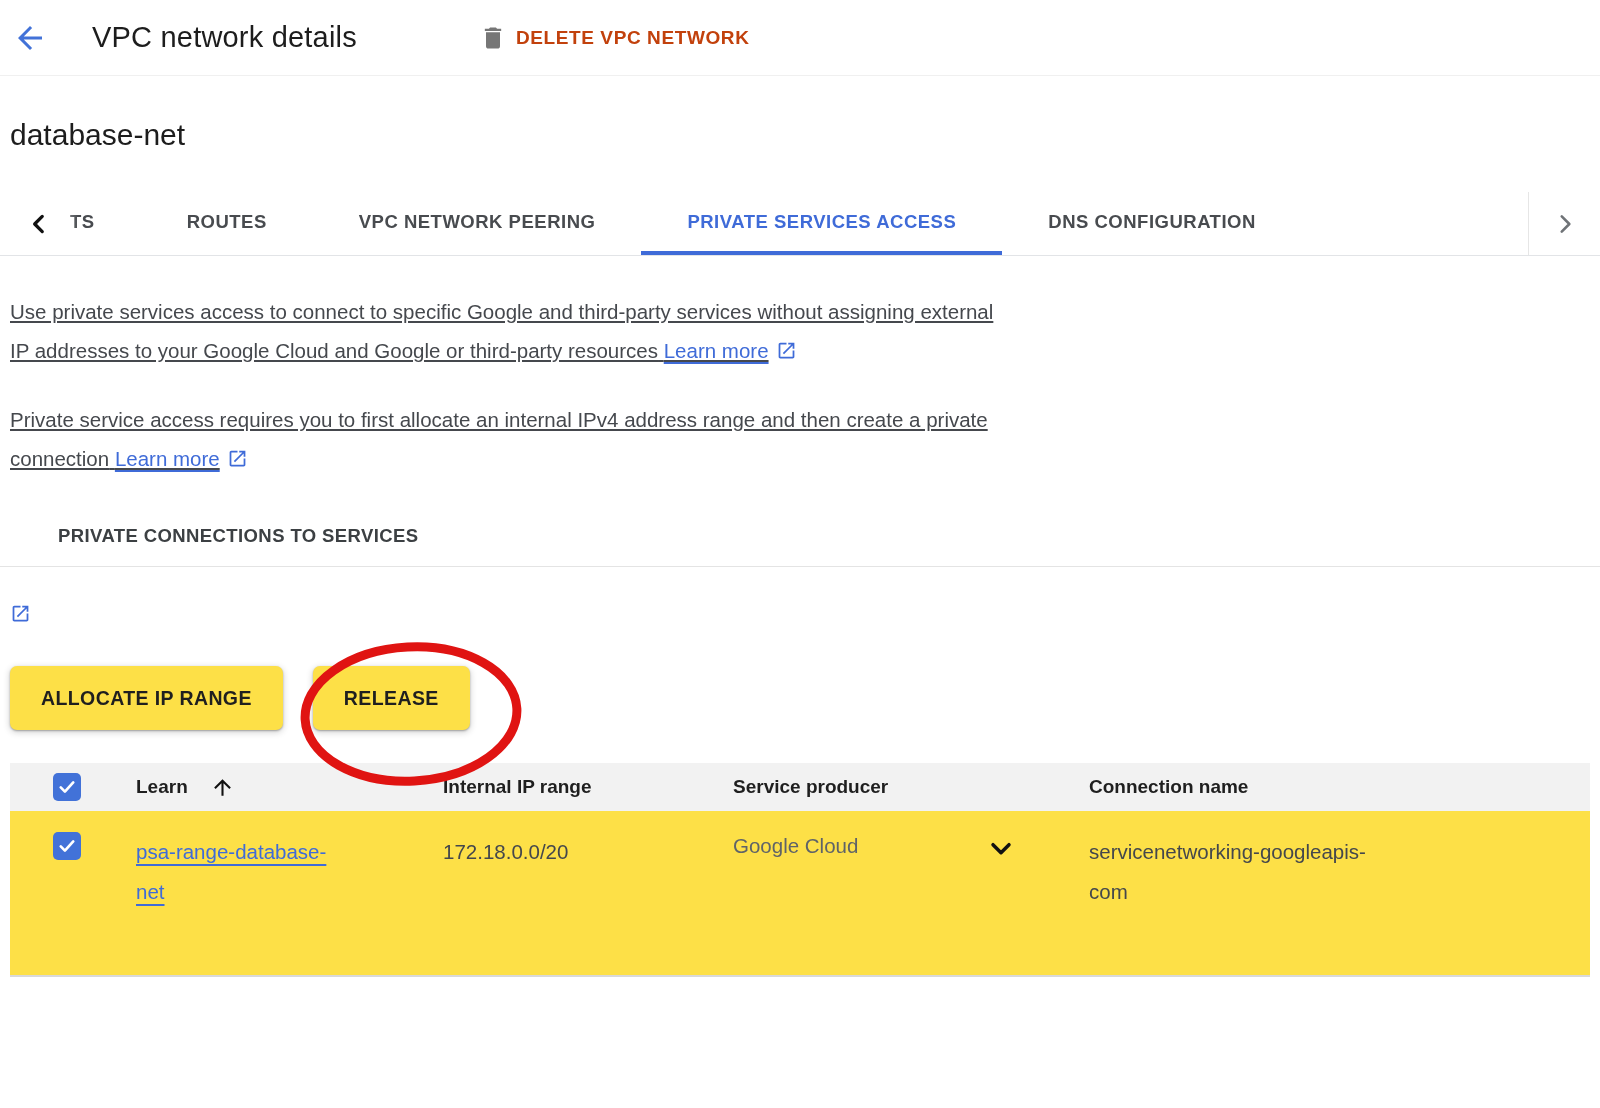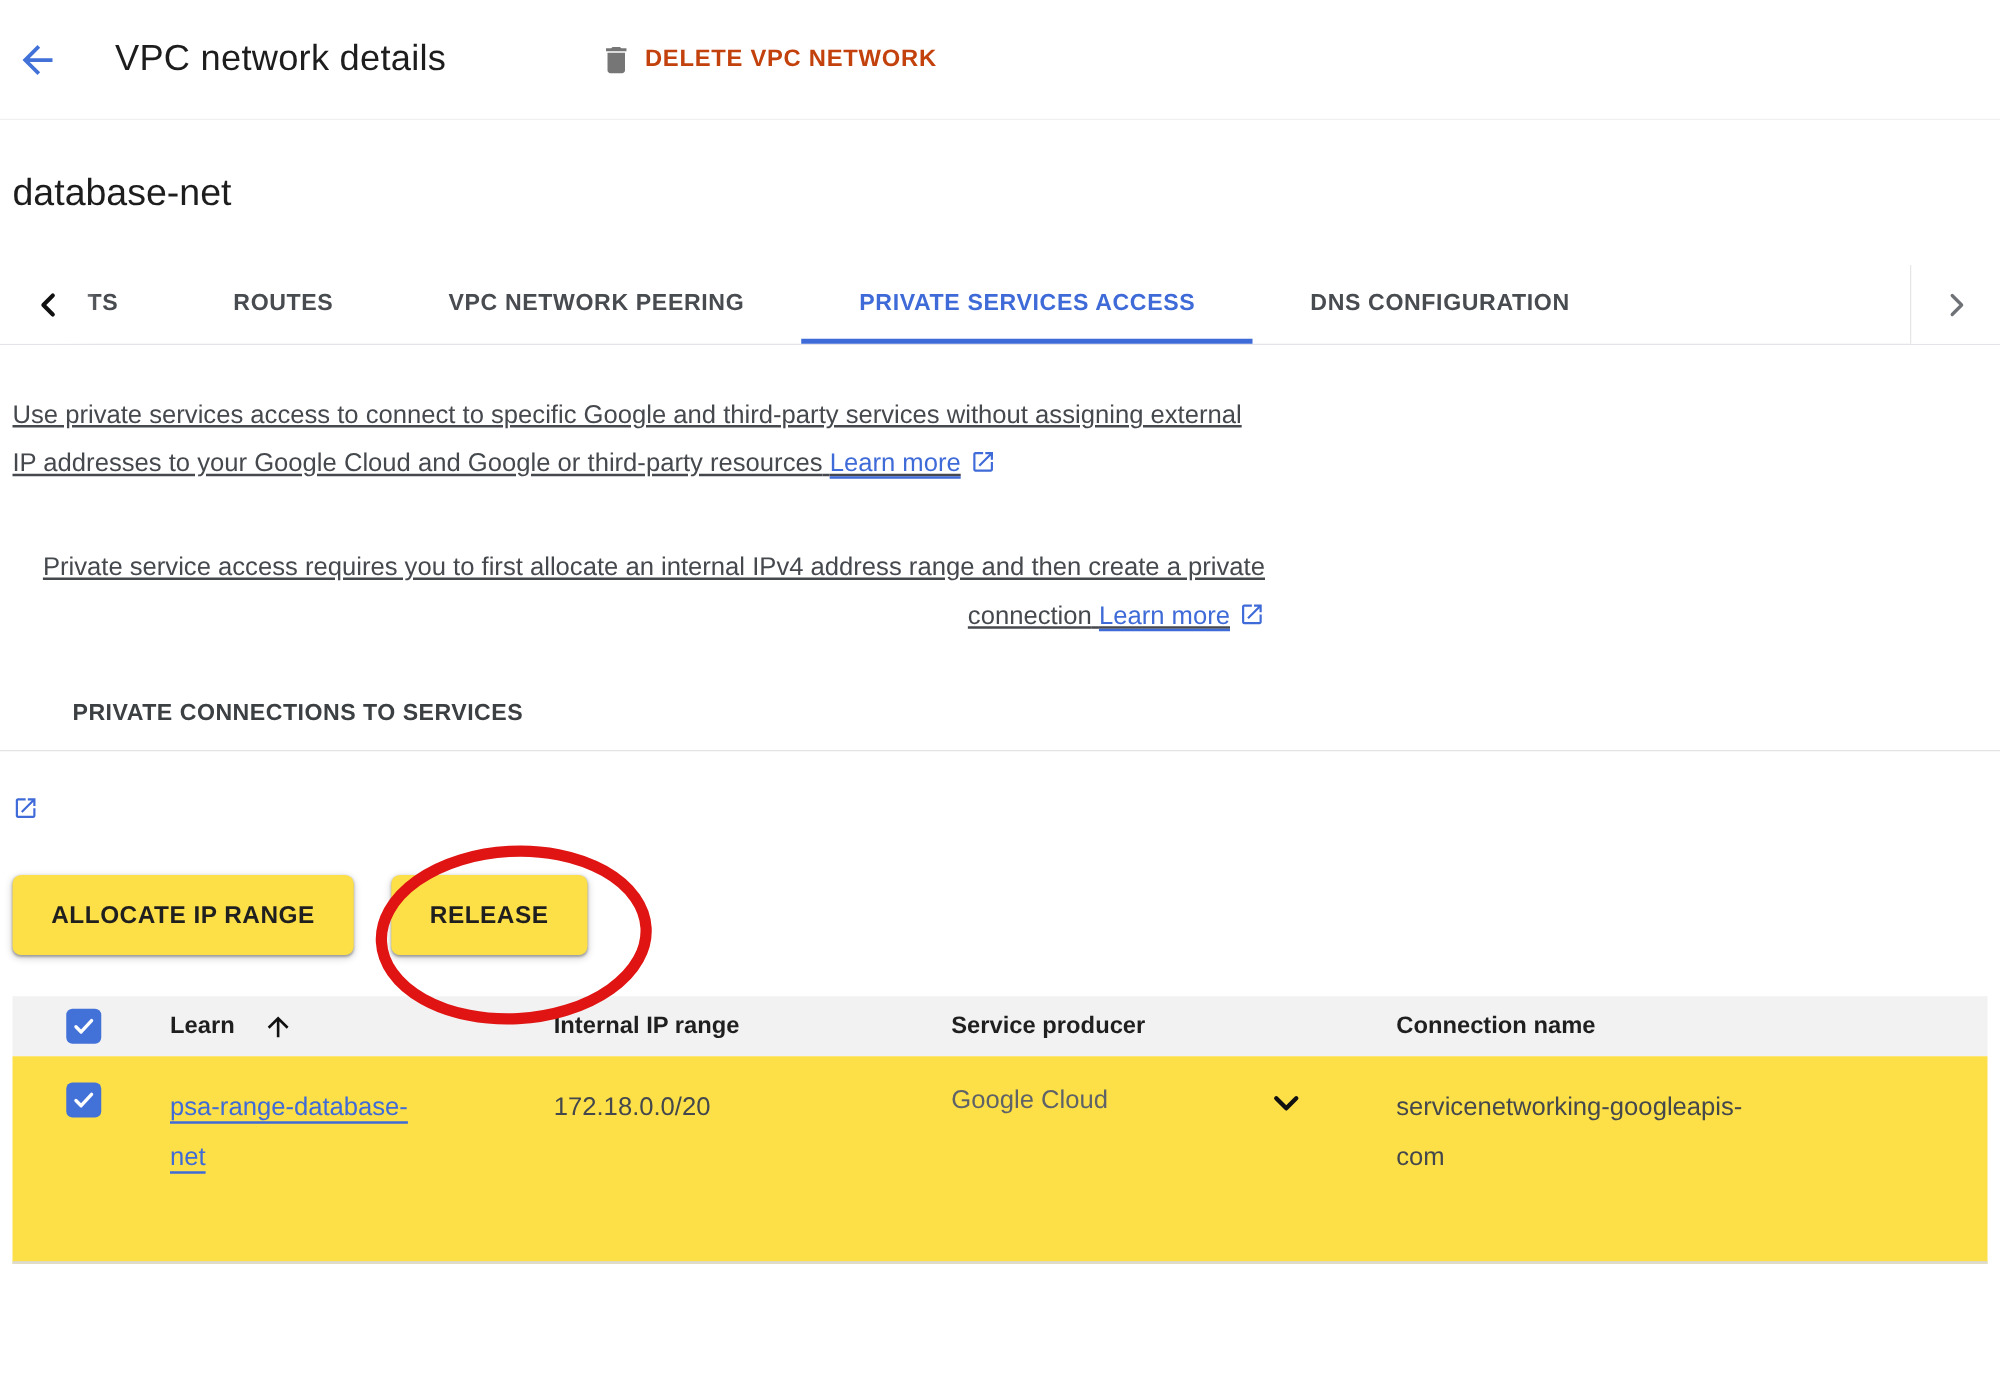--- a/index.html
+++ b/index.html
@@ -1,21 +1,21 @@
 <!DOCTYPE html>
 <html><head>
 <meta charset="utf-8">
 <style>
   * { margin:0; padding:0; box-sizing:border-box; }
   html,body { width:1600px; height:1108px; background:#ffffff;
     font-family:"Liberation Sans","DejaVu Sans",sans-serif; color:#202124; }
   body { position:relative; overflow:hidden; }
 
   
-  .topbar { display:flex; align-items:center; height:96px; padding-left:10px;
+  .topbar { display:flex; align-items:center; height:76px; padding-left:10px;
     border-bottom:1px solid #f0f0f0; }
   .back-btn { width:40px; height:40px; border:none; background:transparent; cursor:pointer;
     display:flex; align-items:center; justify-content:center; }
   .topbar-title { font-size:29px; font-weight:400; color:#1d1d1d; margin-left:42px; letter-spacing:.2px; }
   .delete-btn { display:flex; align-items:center; gap:9px; margin-left:122px; border:none;
     background:transparent; cursor:pointer; color:#c2410c; font-size:19px; font-weight:bold;
     letter-spacing:.6px; }
 
   
   .page-title { font-size:30px; font-weight:400; color:#1d1d1d; margin:42px 0 0 10px; }
@@ -28,21 +28,21 @@
     cursor:pointer; z-index:2; }
   .tab-paddle.right { background:#ffffff; width:72px; border-left:1px solid #e6e6e6; z-index:2; }
   .tab { display:flex; align-items:center; padding:0 46px; font-size:18.5px; font-weight:bold;
     letter-spacing:.5px; color:#484b4f; cursor:pointer; border-bottom:4px solid transparent; }
   .tab.partial { padding-left:0; margin-left:-8px; }
   .tab.active { color:#3f6bd8; border-bottom-color:#3f6bd8; }
   .tab-spacer { flex:1; }
 
   
   .para { max-width:1002px; margin:36px 0 0 10px; font-size:20.5px; line-height:39px; color:#45484d;text-decoration:underline; }
-  .para + .para { margin-top:41px;text-align:right; }
+  .para + .para { margin-top:27px; }
   a.text-link { color:#3f6bd8; text-decoration:underline; text-underline-offset:4px; cursor:pointer; }
   .ext-icon { display:inline-block; vertical-align:-3px; margin-left:7px; }
 
   
   .subtabbar { display:flex; align-items:stretch; height:58px; margin-top:28px;
     border-bottom:1px solid #e4e4e4; }
   .subtab { display:flex; align-items:center; padding:0 48px; font-size:18.5px; font-weight:bold;
     letter-spacing:.4px; color:#3c4043; cursor:pointer; border-bottom:4px solid transparent; }
   .subtab:first-child { margin-left:10px; }
   .subtab.active { color:#3f6bd8; border-bottom-color:#3f6bd8; }
@@ -61,21 +61,21 @@
 
   
   .table { margin:33px 0 0 10px; width:1580px; }
   .thead { display:flex; align-items:center; height:48px; background:#f2f2f2;
     font-size:19px; font-weight:bold; color:#1f1f1f; }
   .trow { display:flex; align-items:flex-start; background:#fde047; min-height:166px;
     padding-top:21px; border-bottom:2px solid #d9d9d9; font-size:20.5px; color:#44474c; }
   .col-check { width:126px; padding-left:43px; flex:none; }
   .col-name { width:307px; flex:none; }
   .col-ip { width:290px; flex:none; }
-  .col-producer { width:356px; flex:none; display:flex; align-items:flex-start;margin-left:28px; }
+  .col-producer { width:356px; flex:none; display:flex; align-items:flex-start; }
   .col-conn { flex:1; }
   .checkbox { width:28px; height:28px; background:#4272d8; border-radius:5px; cursor:pointer;
     display:flex; align-items:center; justify-content:center; }
   .thead .checkbox { margin-top:0; }
   .name-header { display:flex; align-items:center; gap:22px; cursor:pointer; }
   .sort-icon { display:flex; align-items:center; }
   a.row-link { display:inline-block; max-width:205px; color:#3f6bd8; text-decoration:underline;
     text-underline-offset:5px; line-height:40px; cursor:pointer; word-break:normal; }
   .cell-text { line-height:40px; }
   .producer-text { color:#5f6368; line-height:28px; }

